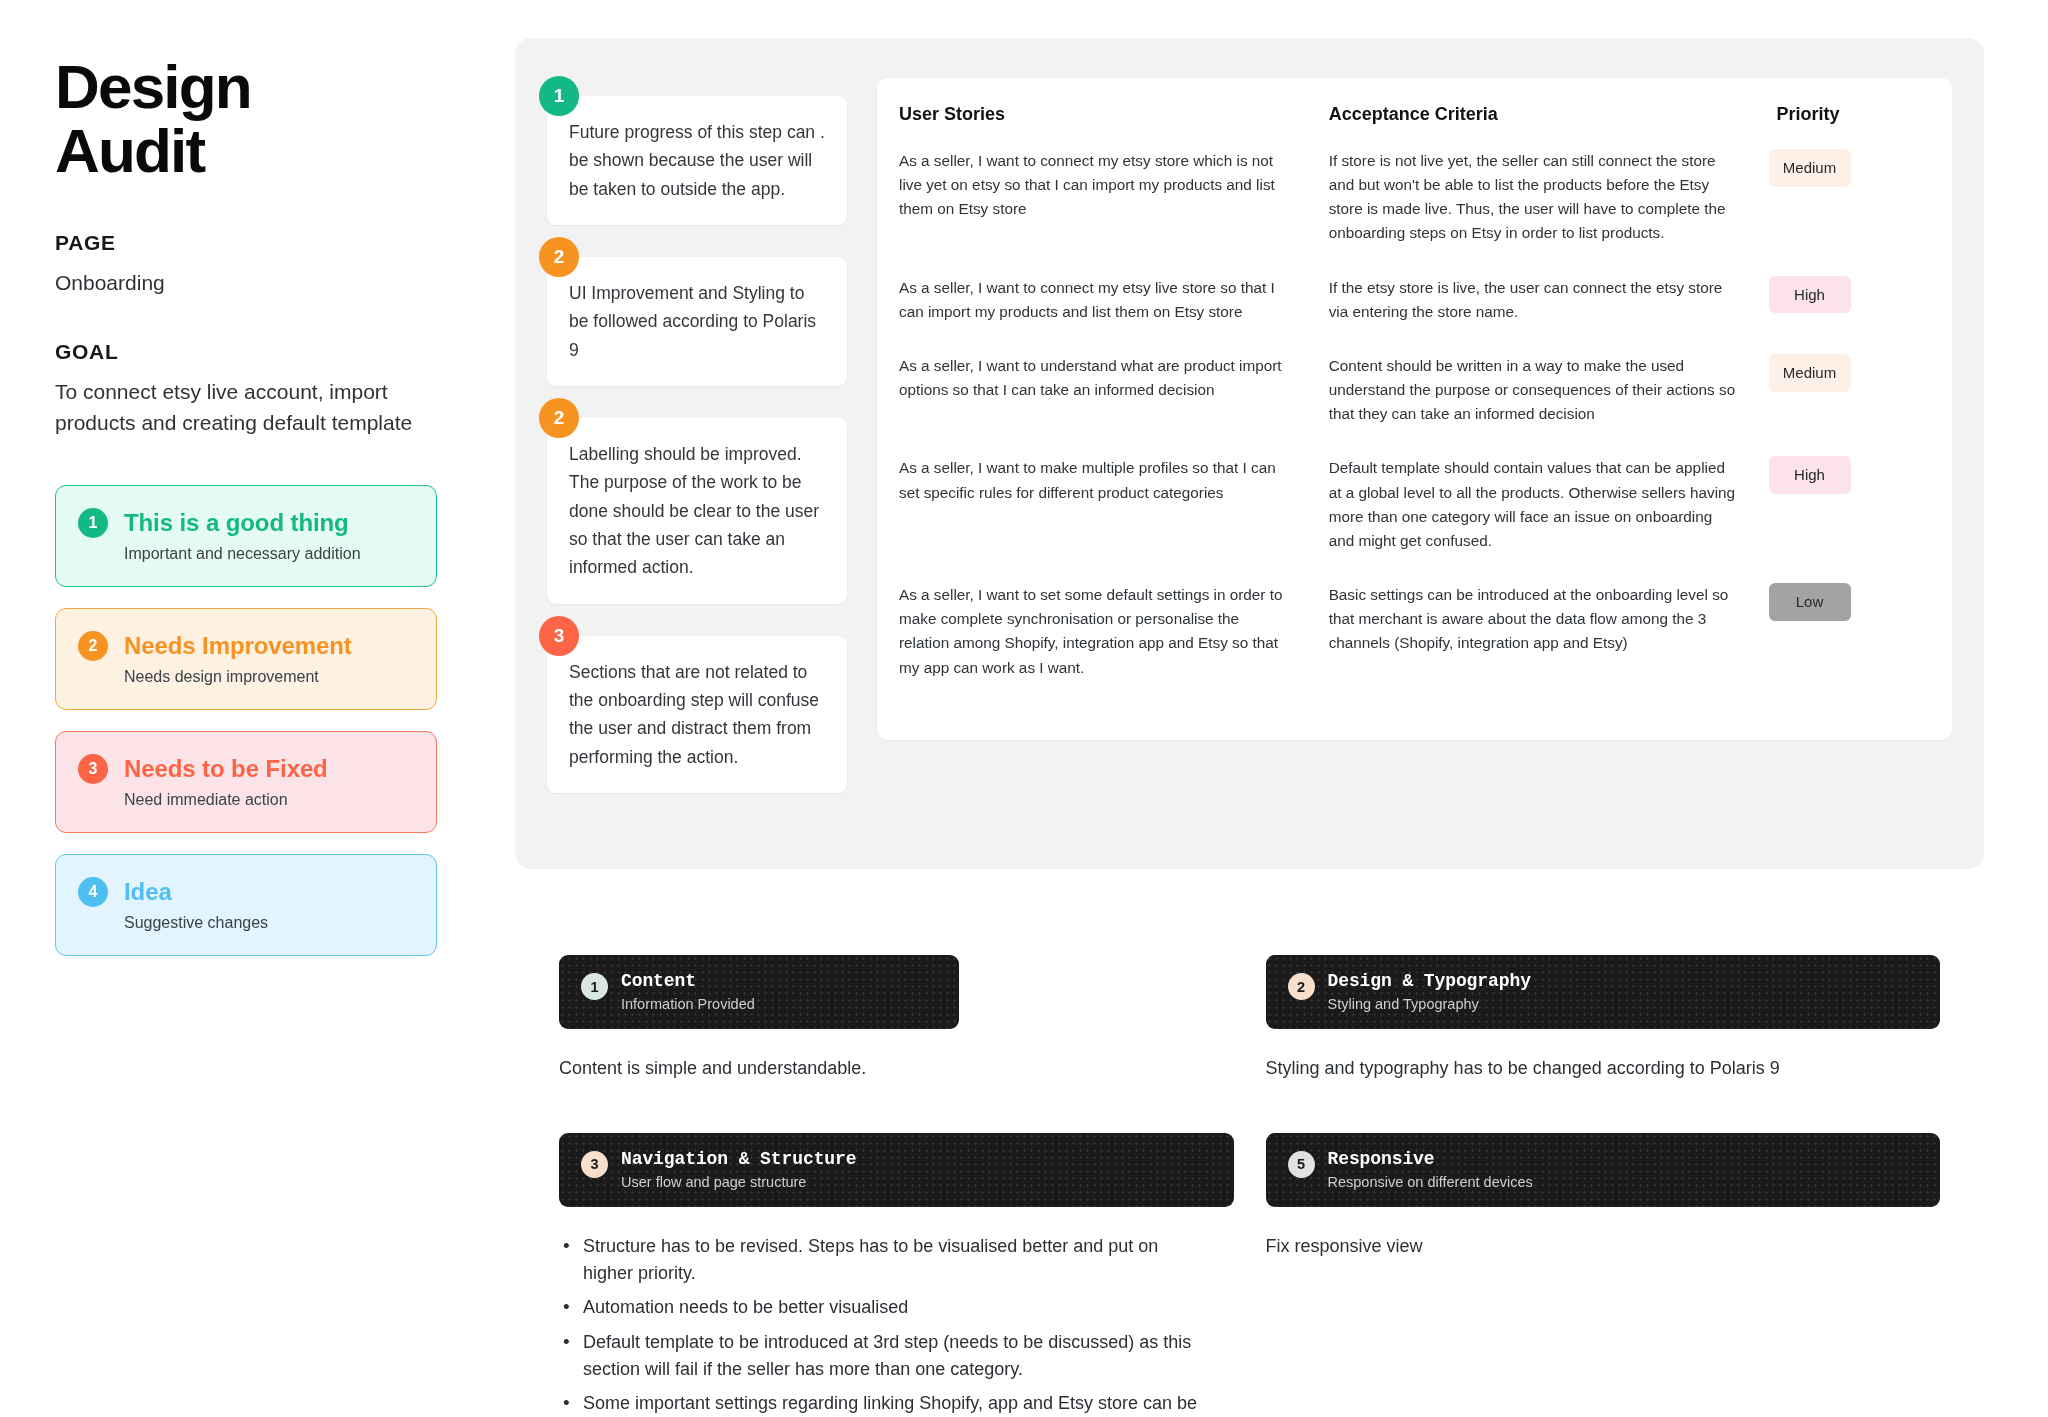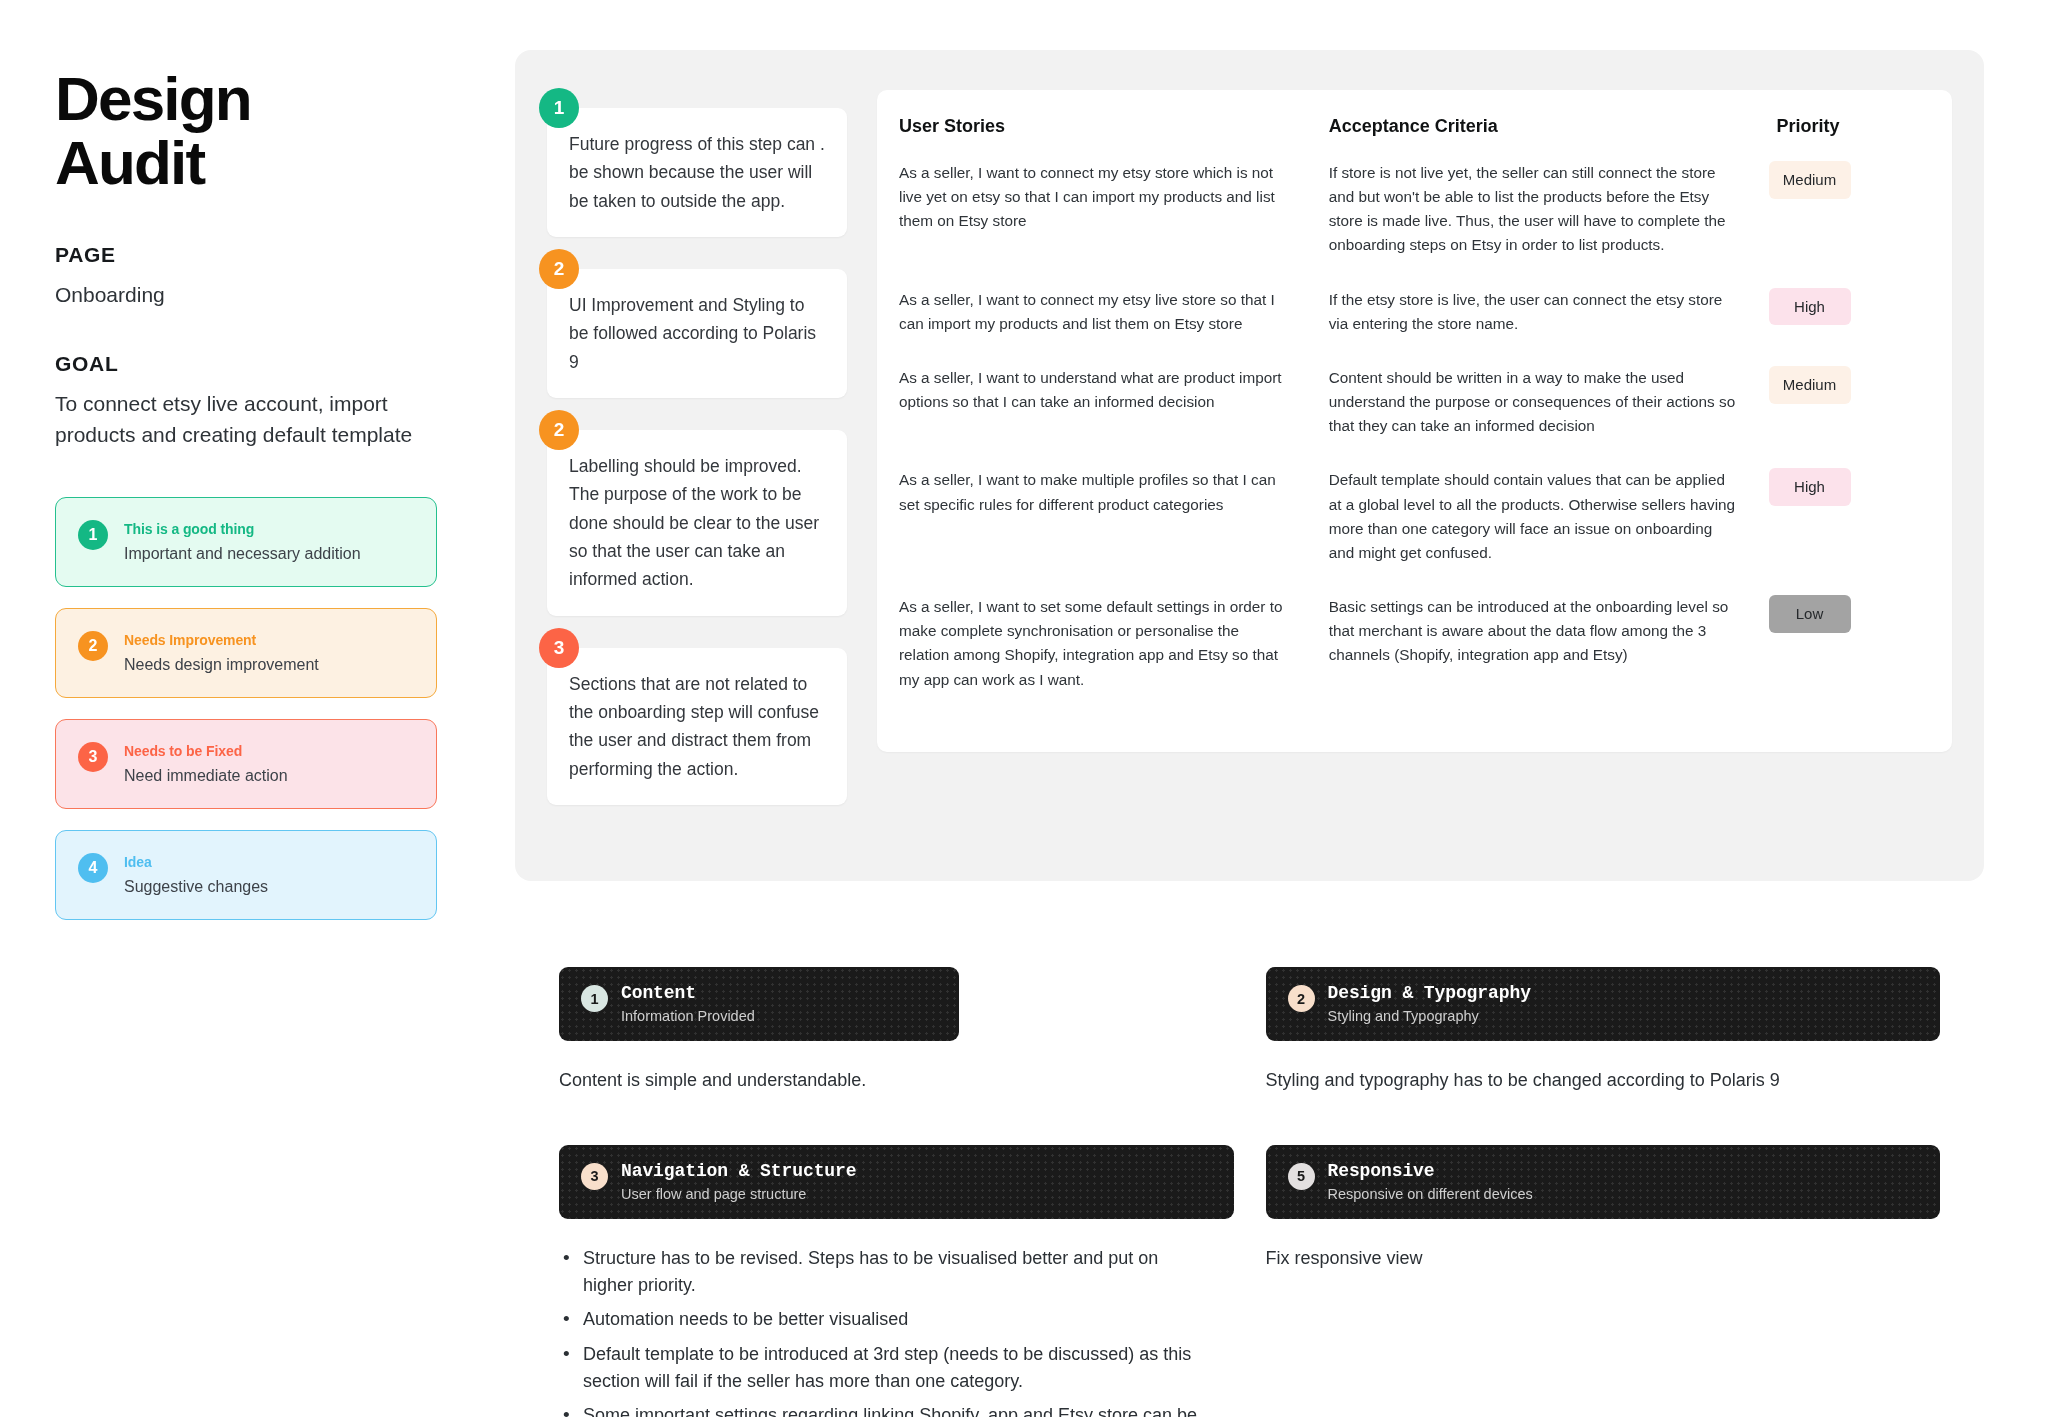--- a/index.html
+++ b/index.html
@@ -2,21 +2,21 @@
 <html><head>
 <meta charset="utf-8">
 <style>
   * { box-sizing: border-box; margin: 0; padding: 0; }
   html, body {
     width: 2048px; height: 1417px;
     background: #ffffff;
     font-family: "Liberation Sans", sans-serif;
     -webkit-font-smoothing: antialiased;
   }
-  .page { position: relative; width: 2048px; height: 1253px; display: flex; margin-top: 12px; }
+  .page { position: relative; width: 2048px; height: 1253px; display: flex; }
 
   
   .sidebar { width: 515px; padding: 55px 0 0 55px; flex-shrink: 0; }
   .audit-title {
     font-size: 62px; font-weight: 700; line-height: 1.03;
     letter-spacing: -1.8px; color: #0a0a0a;
   }
   .meta-block { margin-top: 48px; }
   .meta-label {
     font-size: 21px; font-weight: 700; letter-spacing: 0.7px;
@@ -34,21 +34,21 @@
     padding: 21px 22px 23px 22px; margin-bottom: 21px;
     display: flex; align-items: flex-start; gap: 16px;
   }
   .legend-badge {
     width: 30px; height: 30px; border-radius: 50%;
     color: #ffffff; font-size: 16px; font-weight: 700;
     display: flex; align-items: center; justify-content: center;
     flex-shrink: 0; margin-top: 1px;
   }
   .legend-text { padding-top: 2px; }
-  .legend-title { font-size: 14px; font-weight: 700; letter-spacing: -0.1px; }
+  .legend-title { font-size: 24px; font-weight: 700; letter-spacing: -0.1px; }
   .legend-sub { font-size: 16px; color: #3d4249; margin-top: 8px; }
 
   
   .main { flex: 1; padding: 38px 64px 0 0; }
   .panel-top {
     background: #f2f2f2; border-radius: 16px;
     padding: 40px 32px 44px 32px;
     display: flex; gap: 30px; min-height: 680px;
   }
 

